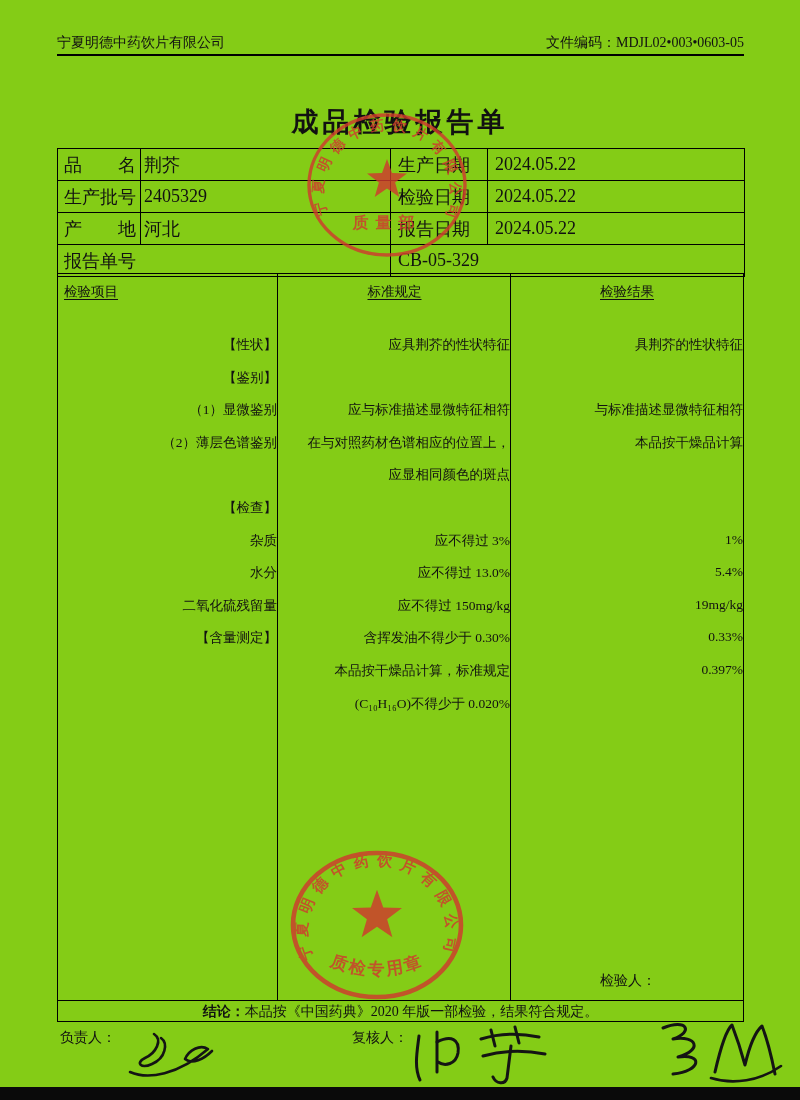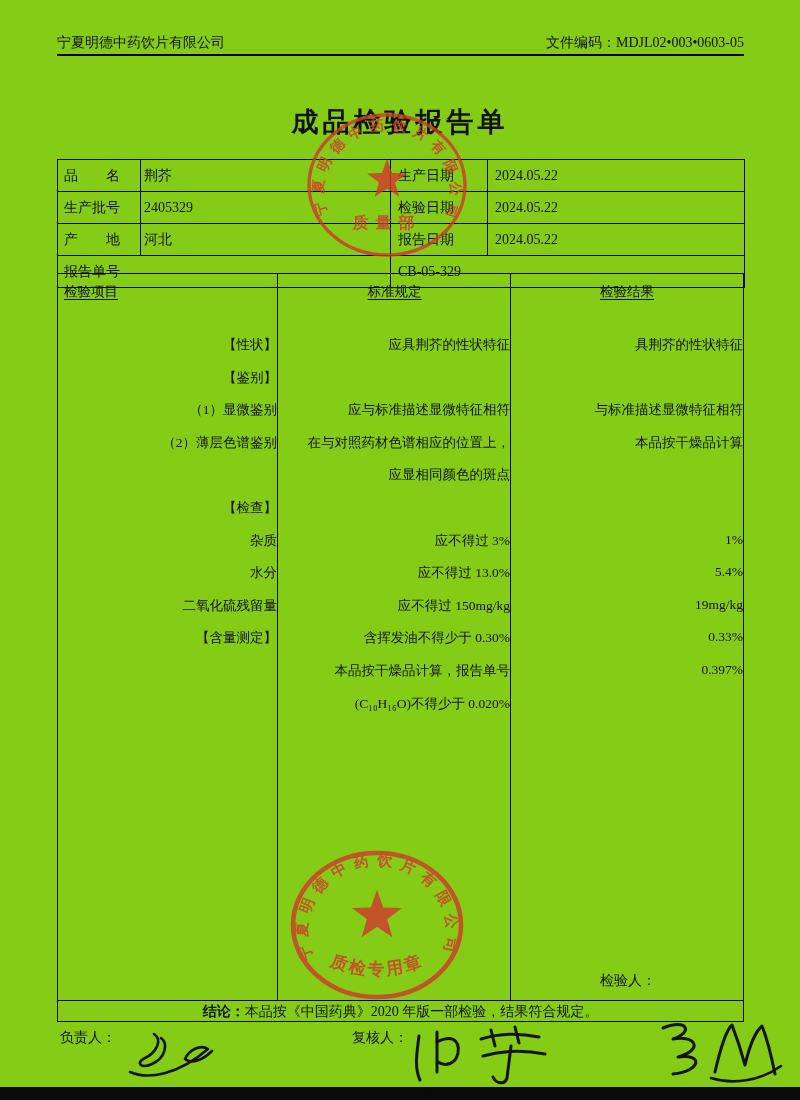--- a/index.html
+++ b/index.html
@@ -10,22 +10,22 @@
   }
   .hdr-left{position:absolute;left:57px;top:34px;font-size:14px;}
   .hdr-right{position:absolute;right:56px;top:34px;font-size:14px;}
   .hdr-rule{position:absolute;left:57px;top:54px;width:687px;height:2px;background:#000;}
   .doc-title{
     position:absolute;left:0;top:104px;width:100%;text-align:center;
     font-size:27px;font-weight:bold;letter-spacing:4px;font-family:Liberation Mono, monospace;
   }
   
   table.info{
-    position:absolute;left:57px;top:159px;width:687px;
-    border-collapse:collapse;table-layout:fixed;font-size:14px;
+    position:absolute;left:57px;top:148px;width:687px;
+    border-collapse:collapse;table-layout:fixed;font-size:18px;
   }
   table.info td{border:1px solid #000;height:31px;padding:0 2px 0 6px;vertical-align:middle;overflow:hidden;}
   table.info td.val{padding-left:3px;}
   table.info td.dlab{padding-left:7px;}
   table.info td.dval{padding-left:7px;}
   
   .rtable{
     position:absolute;left:57px;top:273px;width:685px;height:747px;
     border:1px solid #000;font-size:13.5px;
   }
@@ -153,21 +153,21 @@
           <span class="c2">应不得过 150mg/kg</span>
           <span class="c3">19mg/kg</span>
         </div>
       <div class="r3">
           <span class="c1">【含量测定】</span>
           <span class="c2">含挥发油不得少于 0.30%</span>
           <span class="c3">0.33%</span>
         </div>
       <div class="r3">
           <span class="c1"></span>
-          <span class="c2">本品按干燥品计算，报告单号</span>
+          <span class="c2">本品按干燥品计算，标准规定</span>
           <span class="c3">0.397%</span>
         </div>
       <div class="r3">
           <span class="c1"></span>
           <span class="c2">(C₁₀H₁₆O)不得少于 0.020%</span>
           <span class="c3"></span>
         </div>
     </div>
 
     <div class="concl">

